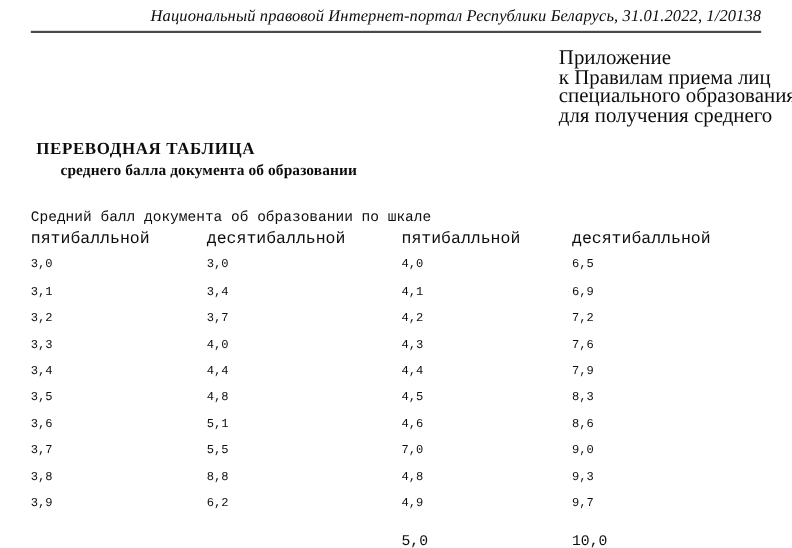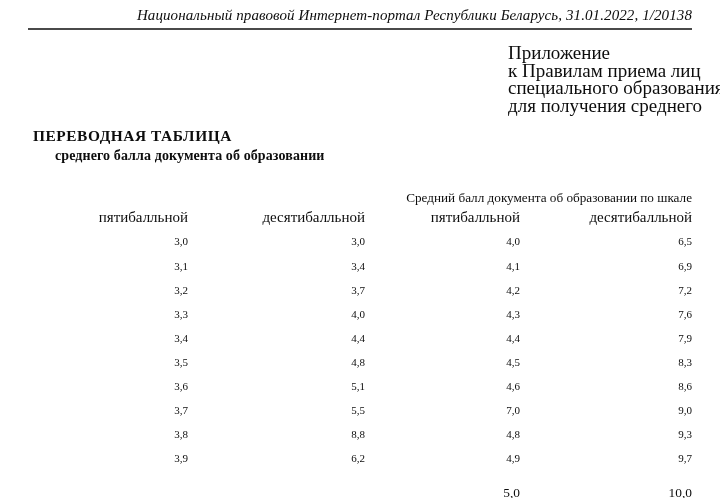--- a/index.html
+++ b/index.html
@@ -87,23 +87,24 @@
     font-size: 13.2px;
   }
   #conversion-table col.c1 { width: 160px; }
   #conversion-table col.c2 { width: 177px; }
   #conversion-table col.c3 { width: 155px; }
   #conversion-table col.c4 { width: 172px; }
 
   #conversion-table th,
   #conversion-table td {
     padding: 0;
-    text-align: right;
+    text-align: left;
     font-weight: normal;
     border: 0;
+    font-family: Liberation Mono, monospace;
   }
 
   .head-span {
     height: 19px;
     line-height: 19px;
     border-top: 2px solid #4a4a4a;
     border-bottom: 1.6px solid #4a4a4a;
     font-size: 13.2px;
   }
   .head-sub {

